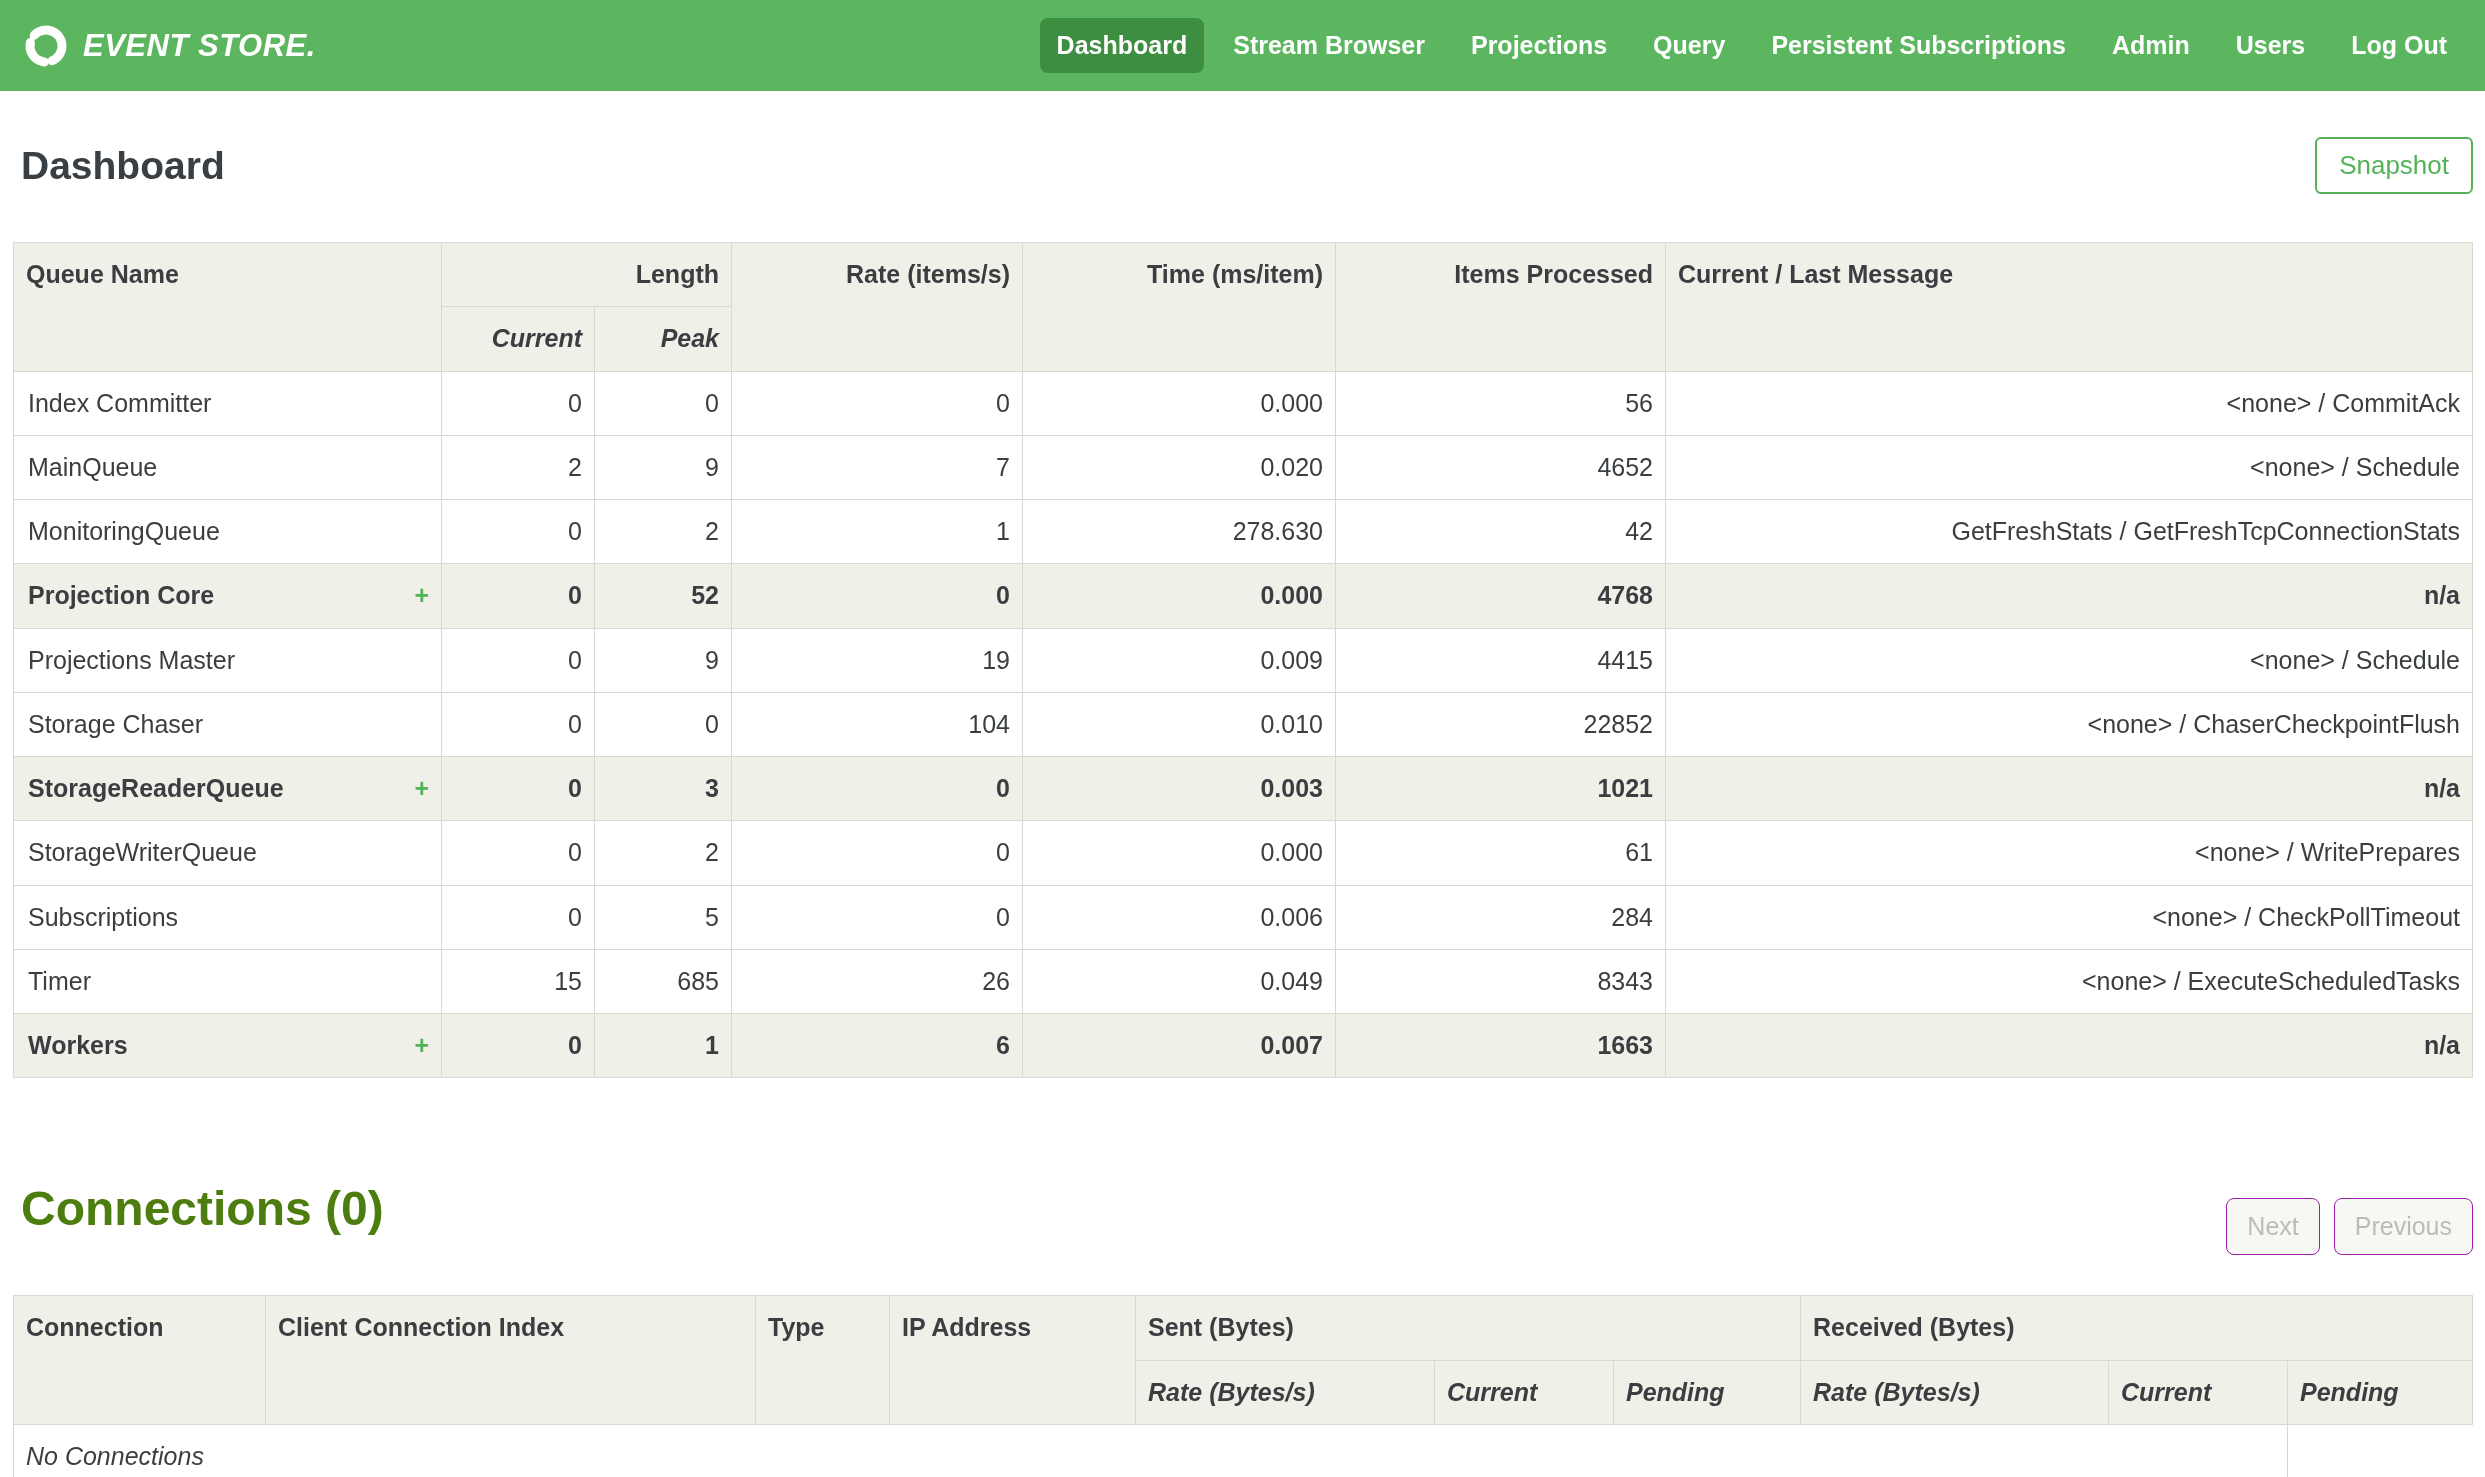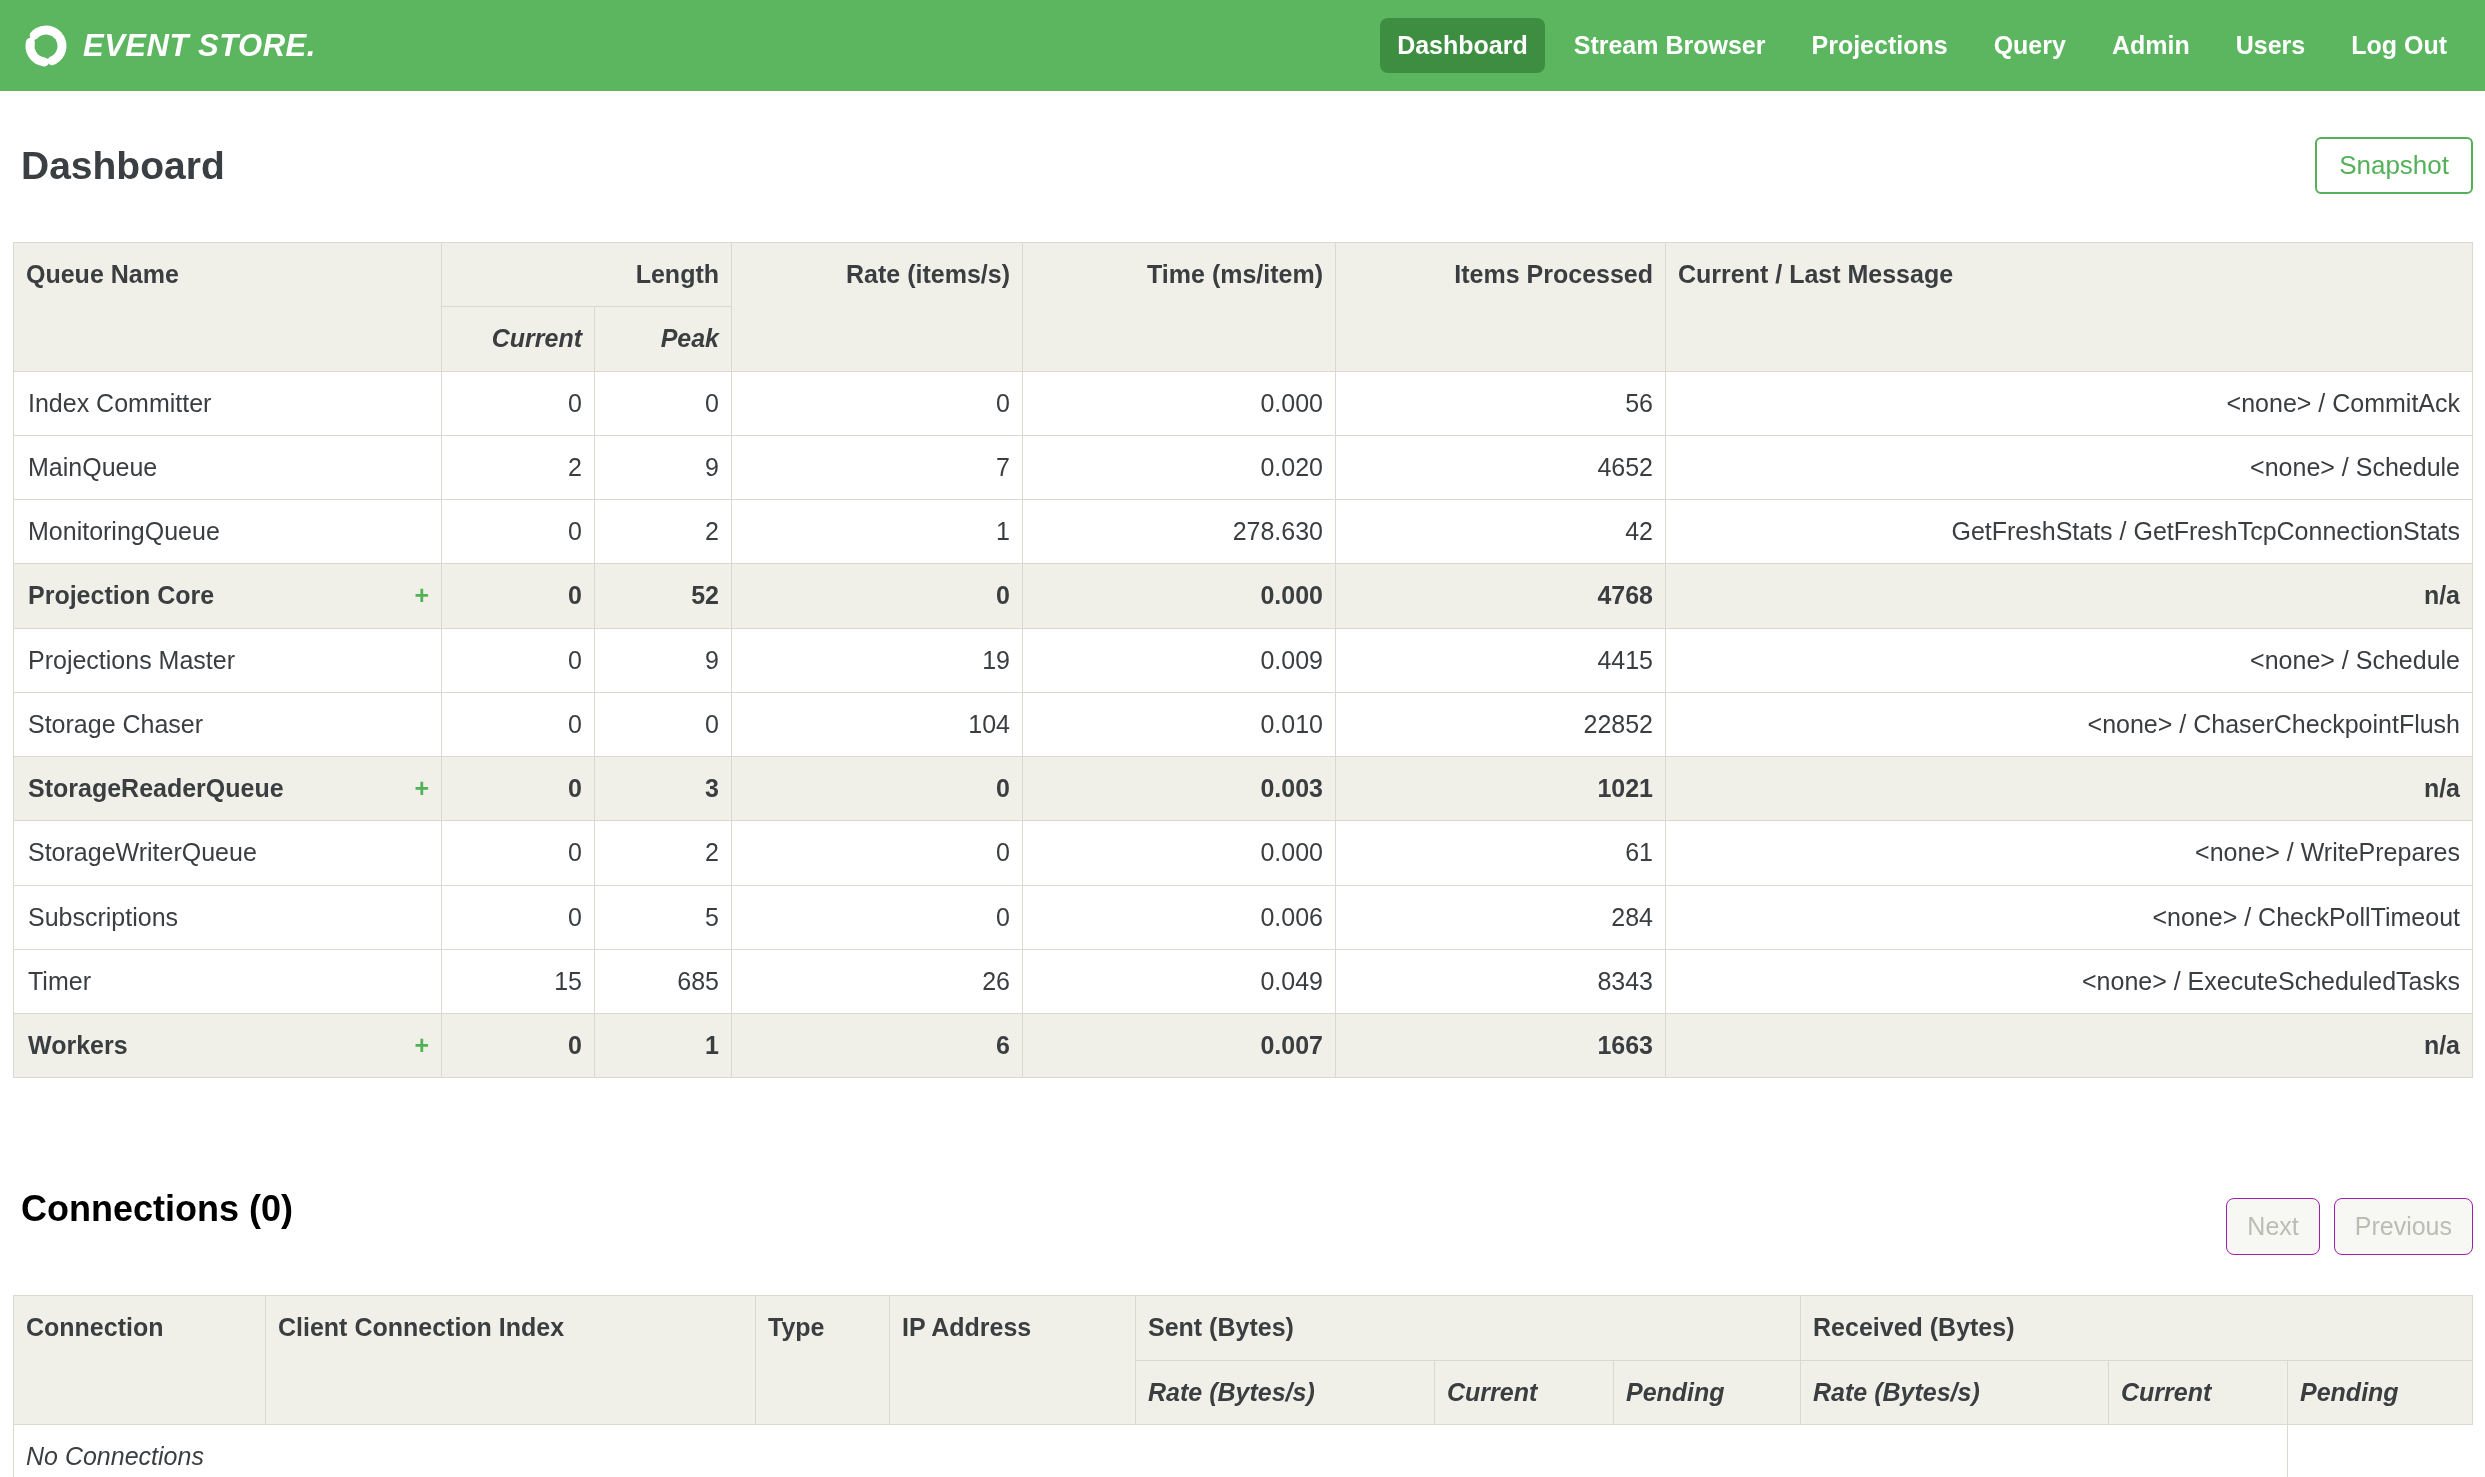--- a/index.html
+++ b/index.html
@@ -90,21 +90,21 @@
   .plus { color: #53b257; font-weight: bold; margin-left: 12px; cursor: pointer; }
   .no-conn { font-style: italic; }
 
   
   .section-header {
     display: flex;
     align-items: center;
     justify-content: space-between;
     margin: 84px 13px 40px 21px;
   }
-  .section-header h2 { font-size: 36px; color: #000000; font-weight: bold; }
+  .section-header h2 { font-size: 48px; color: #4d7c0f; font-weight: bold; }
   .pager { display: flex; gap: 14px; }
   .btn-pager {
     background: #f7f7f4;
     color: #bcbcb4;
     border: 1px solid #a21caf;
     border-radius: 8px;
     font-size: 25px;
     padding: 13px 20px;
     font-family: inherit;
     margin-top: 36px;
@@ -119,20 +119,21 @@
     <svg width="48" height="48" viewBox="0 0 48 48">
       <circle cx="24" cy="24" r="16" fill="none" stroke="#ffffff" stroke-width="9" stroke-dasharray="27 8" stroke-linecap="round" transform="rotate(-30 24 24)"></circle>
     </svg>
     <span class="brand-text">EVENT STORE.</span>
   </div>
   <div class="nav-items">
     <a class="nav-item active">Dashboard</a>
     <a class="nav-item">Stream Browser</a>
     <a class="nav-item">Projections</a>
     <a class="nav-item">Query</a>
+    <a class="nav-item">Persistent Subscriptions</a>
     <a class="nav-item">Admin</a>
     <a class="nav-item">Users</a>
     <a class="nav-item">Log Out</a>
   </div>
 </nav>
 
 <div class="page-header">
   <h1>Dashboard</h1>
   <button class="btn-snapshot">Snapshot</button>
 </div>

